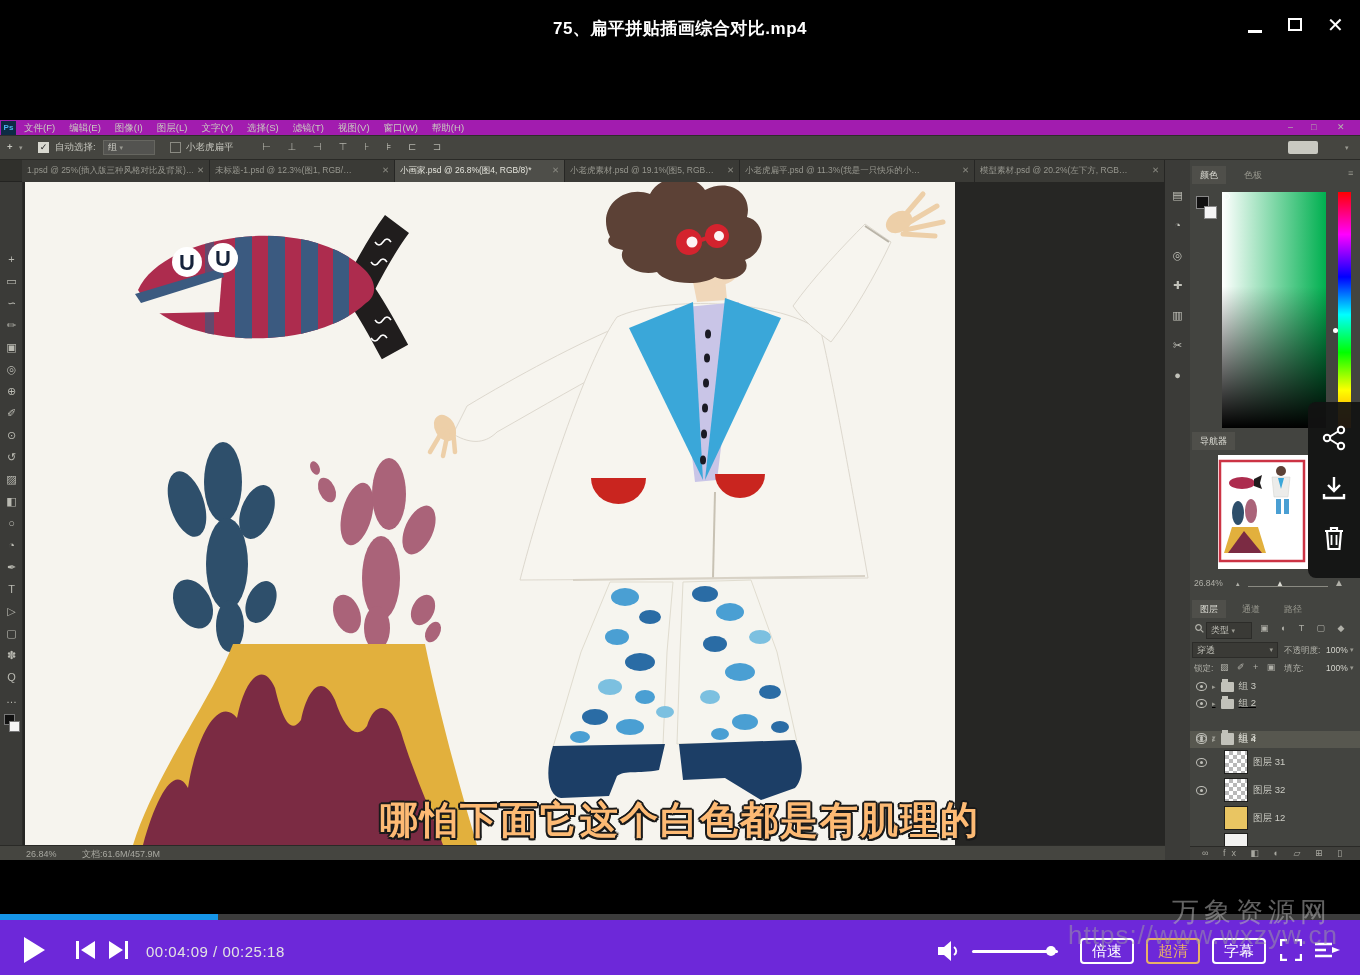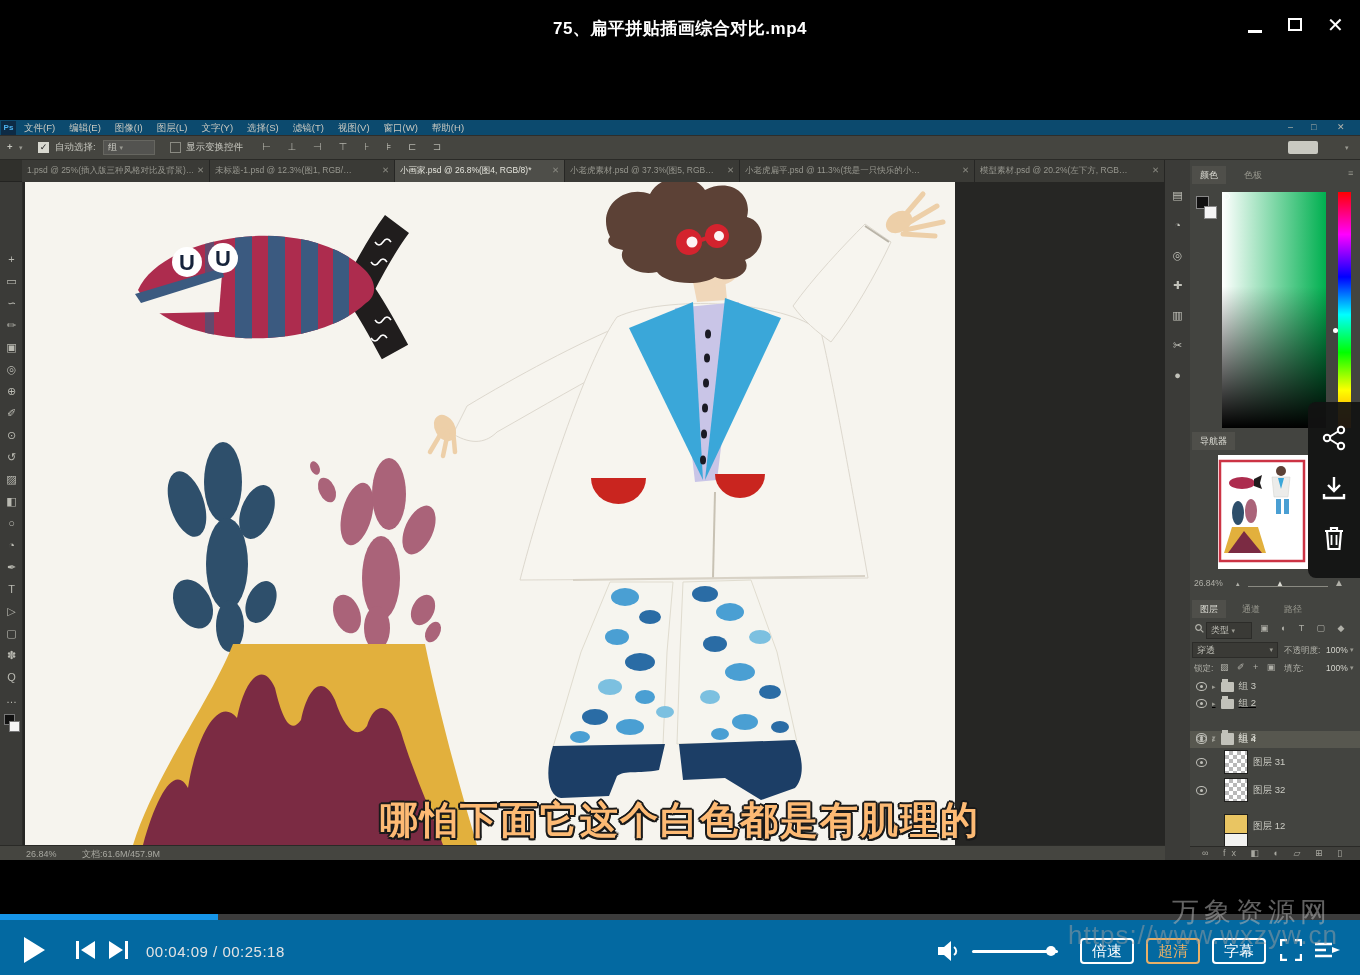--- a/index.html
+++ b/index.html
@@ -4,21 +4,21 @@
 <style>
   html,body{margin:0;padding:0;background:#000;}
   *{box-sizing:border-box;font-family:"Liberation Sans","DejaVu Sans",sans-serif;}
   .screen{position:relative;width:1360px;height:975px;background:#000;overflow:hidden;}
   .a{position:absolute;}
   
   .app-title{left:0;right:0;top:17px;text-align:center;color:#fff;font-size:17px;font-weight:bold;letter-spacing:.5px;}
   .win-btn{color:#fff;cursor:default;}
   
   .ps{left:0;top:120px;width:1360px;height:740px;background:#3b3b38;}
-  .ps-menubar{left:0;top:0;width:1360px;height:16px;background:#0c4a6e;border-bottom:1px solid #2e2e2b;}
+  .ps-menubar{left:0;top:0;width:1360px;height:16px;background:#a21caf;border-bottom:1px solid #2e2e2b;}
   .ps-logo{left:1px;top:1px;width:15px;height:14px;background:#0d2b45;color:#4db3f0;font-size:8px;font-weight:bold;text-align:center;line-height:14px;}
   .menus{left:24px;top:2px;display:flex;gap:14px;font-size:9.5px;color:#c9c9c1;white-space:nowrap;}
   .ps-winctl{font-size:9px;color:#b5b5ad;top:2px;}
   .ps-options{left:0;top:16px;width:1360px;height:24px;background:#454540;border-bottom:1px solid #2a2a27;}
   .opt-txt{font-size:9.5px;color:#c6c6be;}
   .chk{width:11px;height:11px;font-size:9px;line-height:11px;text-align:center;}
   .chk.on{background:#d8d8d0;color:#222;}
   .chk.off{background:transparent;border:1px solid #8a8a82;}
   .sel{background:#535350;border:1px solid #666660;color:#d2d2ca;font-size:9px;line-height:13px;padding:0 4px;}
   .glyphrow{color:#b2b2aa;font-size:10px;letter-spacing:7px;white-space:nowrap;}
@@ -57,21 +57,21 @@
   .caret{color:#9a9a92;font-size:7px;}
   
   .sidepanel{left:1308px;top:402px;width:52px;height:176px;background:rgba(18,18,18,.93);border-radius:8px 0 0 8px;z-index:9;}
   .sidebtn{position:absolute;left:12px;width:28px;height:28px;}
   
   .subtitle{left:0;right:0;top:795px;text-align:center;color:#fdba74;font-size:38px;font-weight:900;letter-spacing:2px;z-index:8;
     text-shadow:2px 0 #1a1a1a,-2px 0 #1a1a1a,0 2px #1a1a1a,0 -2px #1a1a1a,1.5px 1.5px #1a1a1a,-1.5px 1.5px #1a1a1a,1.5px -1.5px #1a1a1a,-1.5px -1.5px #1a1a1a;}
   
   .progress{left:0;top:914px;width:1360px;height:6px;background:#3c3c3c;}
   .progress-fill{height:6px;width:16%;}
-  .controls{left:0;top:920px;width:1360px;height:55px;background:#0369a1;}
+  .controls{left:0;top:920px;width:1360px;height:55px;background:#6d28d9;}
   .timetxt{font-size:15px;color:#e3e3e3;letter-spacing:.5px;}
   .pbtn{border:2px solid #fff;border-radius:4px;color:#fff;font-size:15px;line-height:20px;padding:1px 10px;background:transparent;}
   .watermark{z-index:20;pointer-events:none;text-align:right;white-space:nowrap;}
 </style>
 </head>
 <body>
 
 <div class="screen">
 
   <div class="a app-title">75、扁平拼贴插画综合对比.mp4</div>
@@ -100,41 +100,41 @@
       <span class="a ps-winctl" style="left:1337px;">✕</span>
     </div>
 
     <div class="a ps-options">
       <span class="a opt-txt" style="left:7px;top:5px;font-weight:bold;">+</span>
       <span class="a caret" style="left:19px;top:8px;">▾</span>
       <div class="a chk on" style="left:38px;top:6px;">✓</div>
       <span class="a opt-txt" style="left:55px;top:5px;">自动选择:</span>
       <div class="a sel" style="left:103px;top:4px;width:52px;"><span>组</span> <span class="caret">▾</span></div>
       <div class="a chk off" style="left:170px;top:6px;"></div>
-      <span class="a opt-txt" style="left:186px;top:5px;">显示变换控件</span>
+      <span class="a opt-txt" style="left:186px;top:5px;">小老虎扁平</span>
       <span class="a glyphrow" style="left:262px;top:5px;">⊢ ⊥ ⊣ ⊤ ⊦ ⊧ ⊏ ⊐</span>
       <div class="a" style="left:1288px;top:5px;width:30px;height:13px;background:#c9c9c1;border-radius:2px;"></div>
       <span class="a caret" style="left:1345px;top:8px;">▾</span>
     </div>
 
     <div class="a tabbar">
       <div class="tab" style="left:22px;width:188px;">
           <span class="lbl">1.psd @ 25%(插入版三种风格对比及背景)…</span>
           <span class="x">✕</span>
         </div>
       <div class="tab" style="left:210px;width:185px;">
           <span class="lbl">未标题-1.psd @ 12.3%(图1, RGB/…</span>
           <span class="x">✕</span>
         </div>
       <div class="tab active" style="left:395px;width:170px;">
           <span class="lbl">小画家.psd @ 26.8%(图4, RGB/8)*</span>
           <span class="x">✕</span>
         </div>
       <div class="tab" style="left:565px;width:175px;">
-          <span class="lbl">小老虎素材.psd @ 37.3%(图5, RGB…</span>
+          <span class="lbl">小老虎素材.psd @ 19.1%(图5, RGB…</span>
           <span class="x">✕</span>
         </div>
       <div class="tab" style="left:740px;width:235px;">
           <span class="lbl">小老虎扁平.psd @ 11.3%(我是一只快乐的小…</span>
           <span class="x">✕</span>
         </div>
       <div class="tab" style="left:975px;width:190px;">
           <span class="lbl">模型素材.psd @ 20.2%(左下方, RGB…</span>
           <span class="x">✕</span>
         </div>
@@ -393,21 +393,21 @@
       <div class="lrow" style="top:588px;height:28px;padding-left:6px;">
         <span class="eye"></span>
         <span class="thumb checker" style="margin-left:12px;"></span>
         <span class="lname">图层 31</span>
       </div>
       <div class="lrow" style="top:616px;height:28px;padding-left:6px;">
         <span class="eye"></span>
         <span class="thumb checker" style="margin-left:12px;"></span>
         <span class="lname">图层 32</span>
       </div>
-      <div class="lrow" style="top:644px;height:28px;padding-left:6px;margin-top:8px;">
+      <div class="lrow" style="top:644px;height:28px;padding-left:6px;">
         <span style="width:11px;flex:none;"></span>
         <span class="thumb" style="margin-left:12px;background:#e9c562;"></span>
         <span class="lname">图层 12</span>
       </div>
       <div class="lrow" style="top:672px;height:16px;padding-left:6px;overflow:hidden;">
         <span style="width:11px;flex:none;"></span>
         <span class="thumb" style="margin-left:12px;height:14px;background:#f2f2f0;"></span>
       </div>
       <div class="a" style="left:0;top:686px;width:170px;height:14px;background:#3f3f3b;border-top:1px solid #2a2a27;color:#a8a8a0;font-size:9px;line-height:13px;text-align:center;letter-spacing:6px;white-space:nowrap;">∞ fx ◧ ◐ ▱ ⊞ ▯</div>
     </div>

